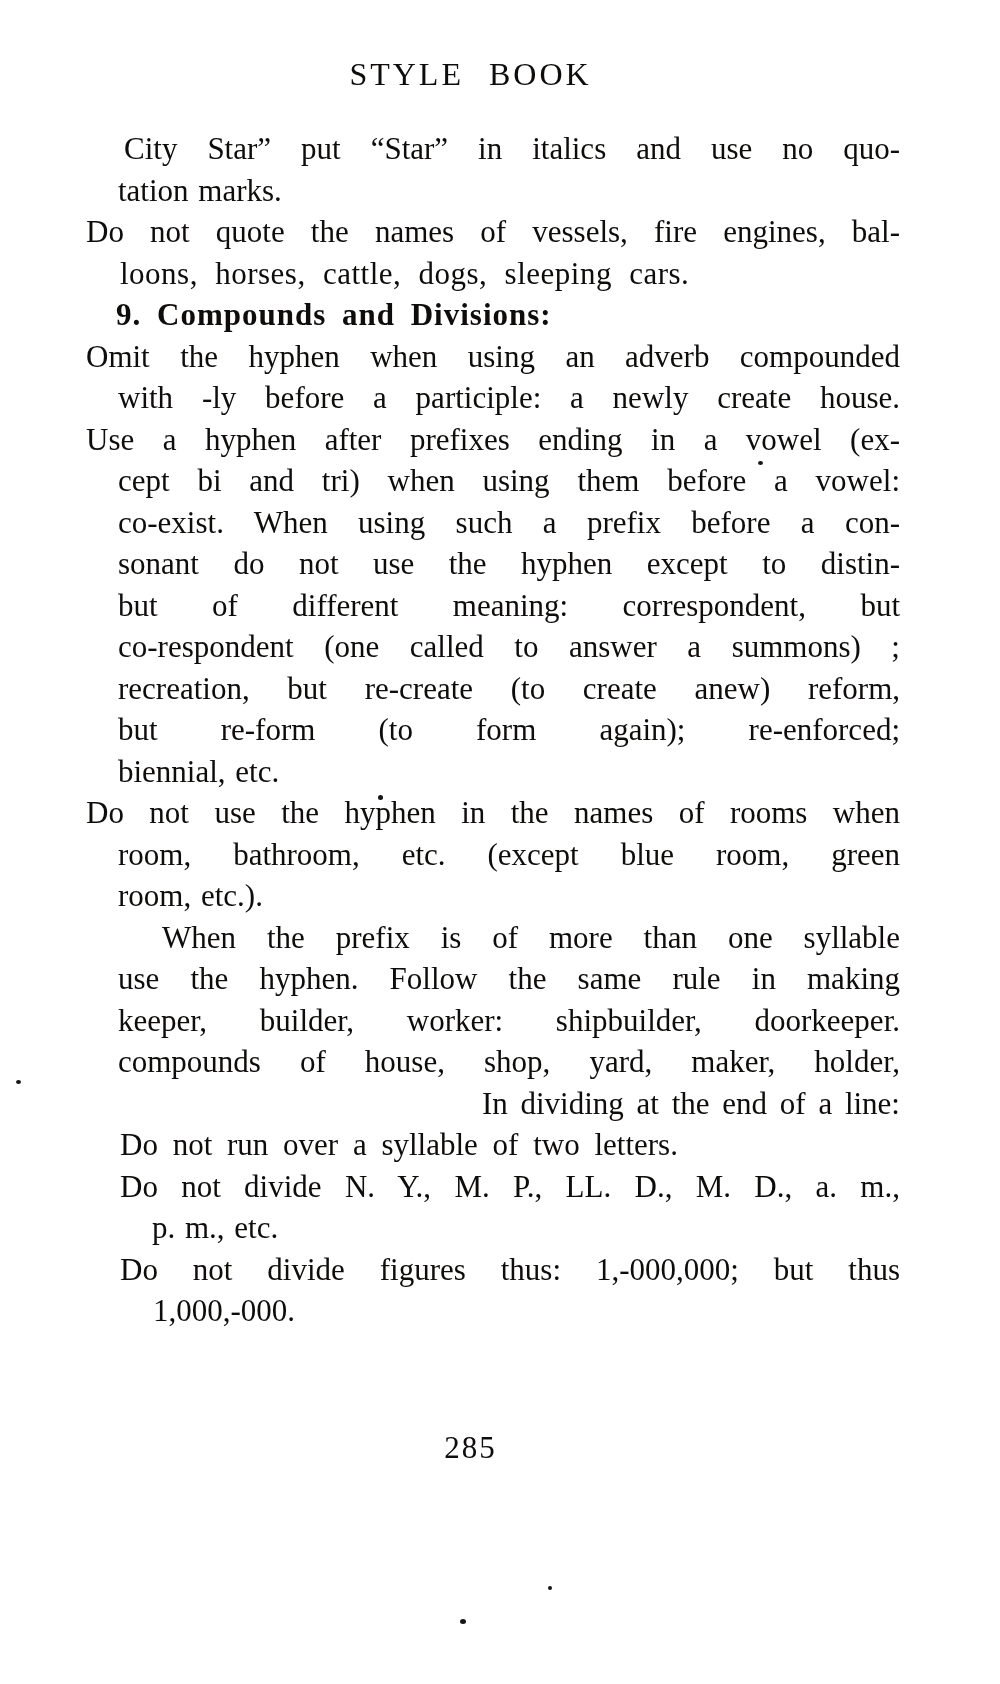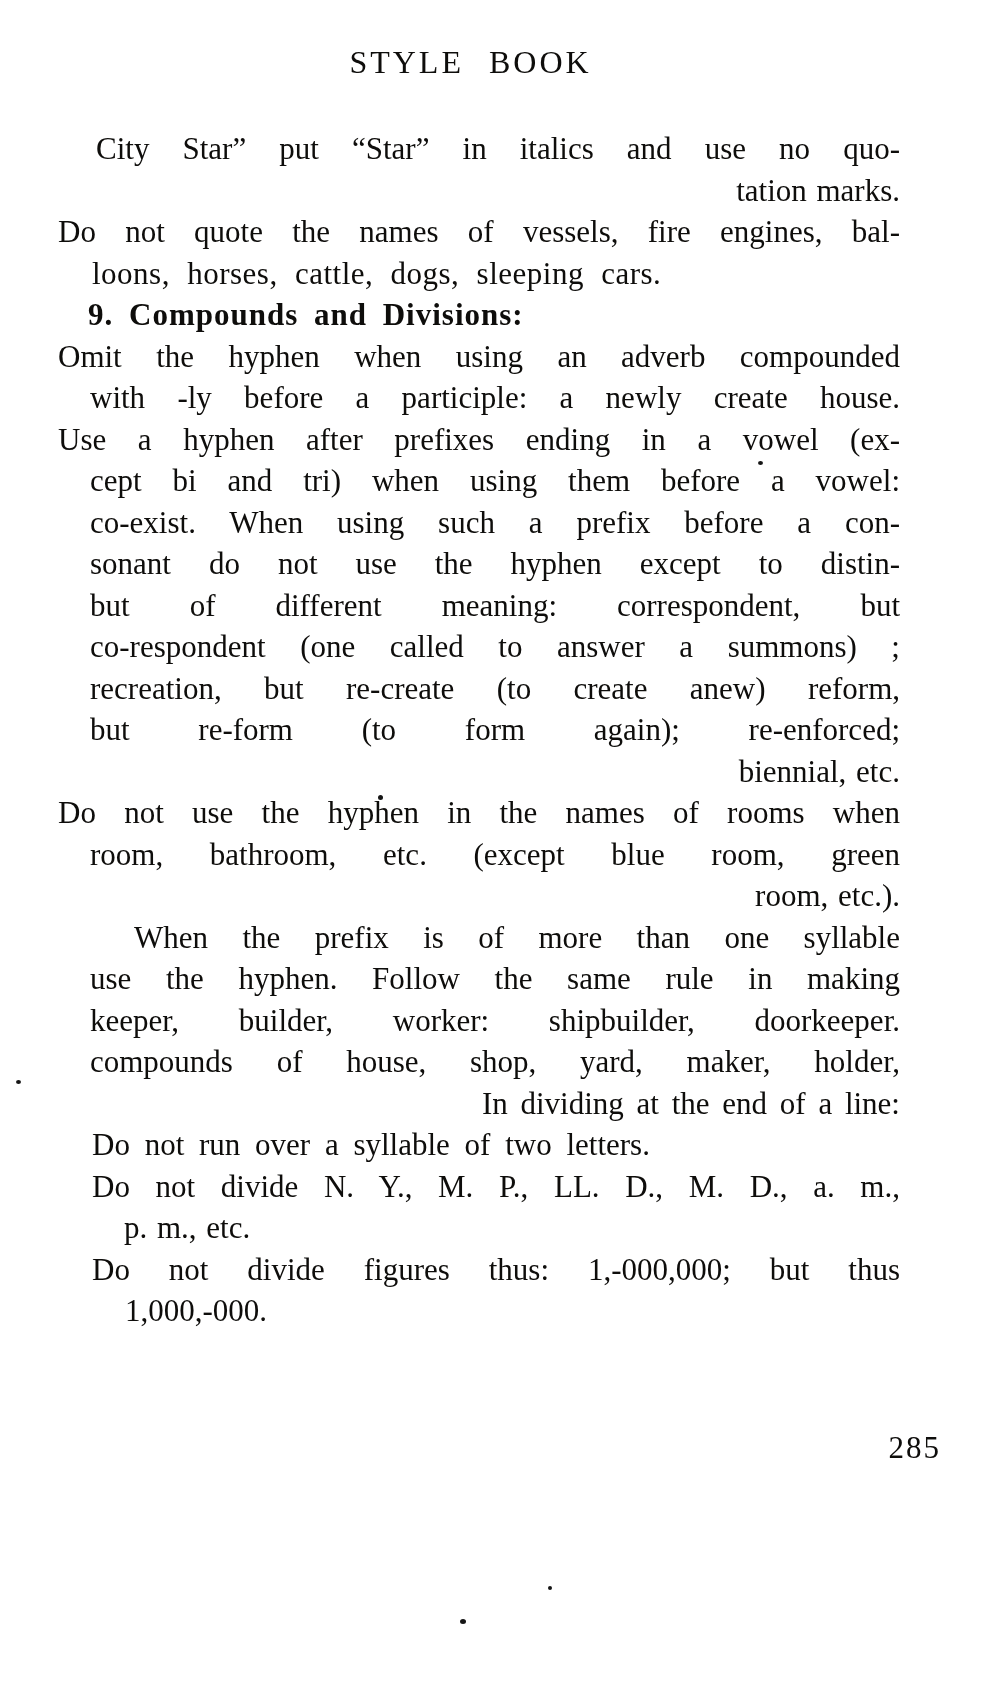--- a/index.html
+++ b/index.html
@@ -7,60 +7,61 @@
     width: 1000px;
     height: 1684px;
     background: #ffffff;
     position: relative;
     color: #0e0d0b;
     font-family: "Liberation Serif", "DejaVu Serif", serif;
     overflow: hidden;
   }
   .running-head {
     position: absolute;
-    top: 44px;
+    top: 56px;
     left: 0;
     width: 941px;
     text-align: center;
     font-size: 32px;
     letter-spacing: 3px;
     word-spacing: 14px;
     white-space: nowrap;
   }
   .textblock {
     position: absolute;
     left: 58px;
     top: 128px;
     width: 842px;
     font-size: 31px;
   }
   .line {
     line-height: 41.5px;
     height: 41.5px;
     white-space: normal;
     word-spacing: 2px;
+    margin-left: 28px;
   }
   .j { text-align: justify; text-align-last: justify; }
   .p30 { padding-left: 30px; }
-  .p32 { padding-left: 32px; text-align: right; }
+  .p32 { padding-left: 32px; }
   .p34 { padding-left: 34px; }
   .p38 { padding-left: 38px; }
   .p66 { padding-left: 66px; }
   .p67 { padding-left: 67px; }
   .p76 { padding-left: 76px; }
   .bold { font-weight: bold; letter-spacing: 1px; word-spacing: 7px; }
   .wide { word-spacing: 9px; letter-spacing: 0.5px; }
   .wide2 { word-spacing: 7px; }
   .wide3 { word-spacing: 5px; text-align: right; }
   .page-number {
     position: absolute;
     top: 1430px;
     left: 0;
     width: 941px;
-    text-align: right;
+    text-align: center;
     font-size: 31px;
     letter-spacing: 2px;
   }
   .speck {
     position: absolute;
     background: #151515;
     border-radius: 50%;
   }
 </style>
 </head>

